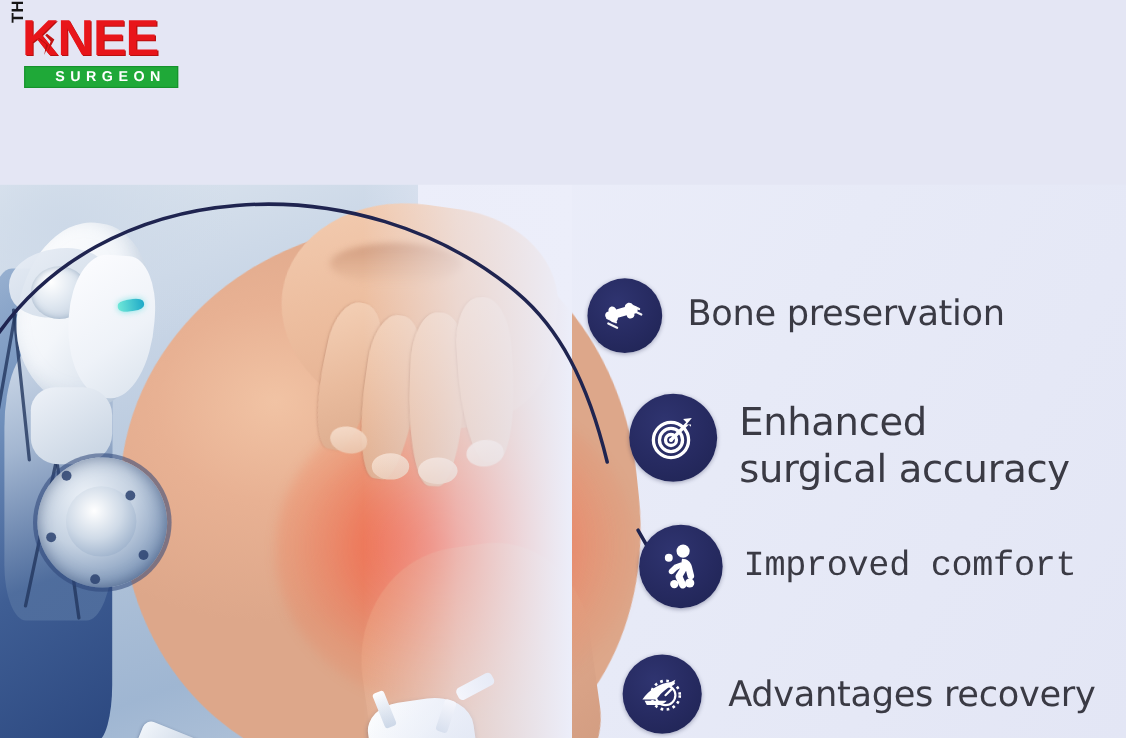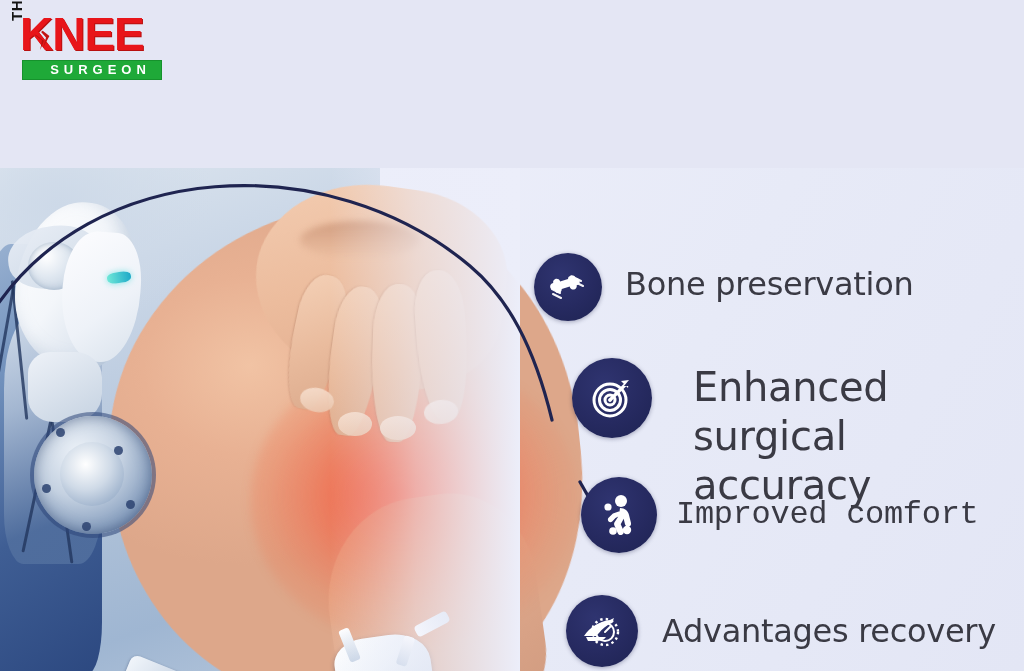--- a/index.html
+++ b/index.html
@@ -216,21 +216,21 @@
     display:flex;align-items:center;justify-content:center;z-index:8;
     box-shadow:0 1px 4px rgba(25,30,70,.35);
   }
   .node svg{display:block;}
   .label{
     position:absolute;z-index:8;color:#3a3a44;
     font-size:32px;line-height:1.22;font-weight:400;
     font-family:"DejaVu Sans","Liberation Sans",sans-serif;
     letter-spacing:-0.3px;white-space:pre-line;
   }
-  .label.two{font-size:40px;margin-left:21px;}
+  .label.two{font-size:35px;}
 </style>
 </head>
 <body>
 
 <div class="poster">
 
   <div class="photo">
     <div class="ph-bg-left"></div>
     <div class="ph-bg-right"></div>
 

